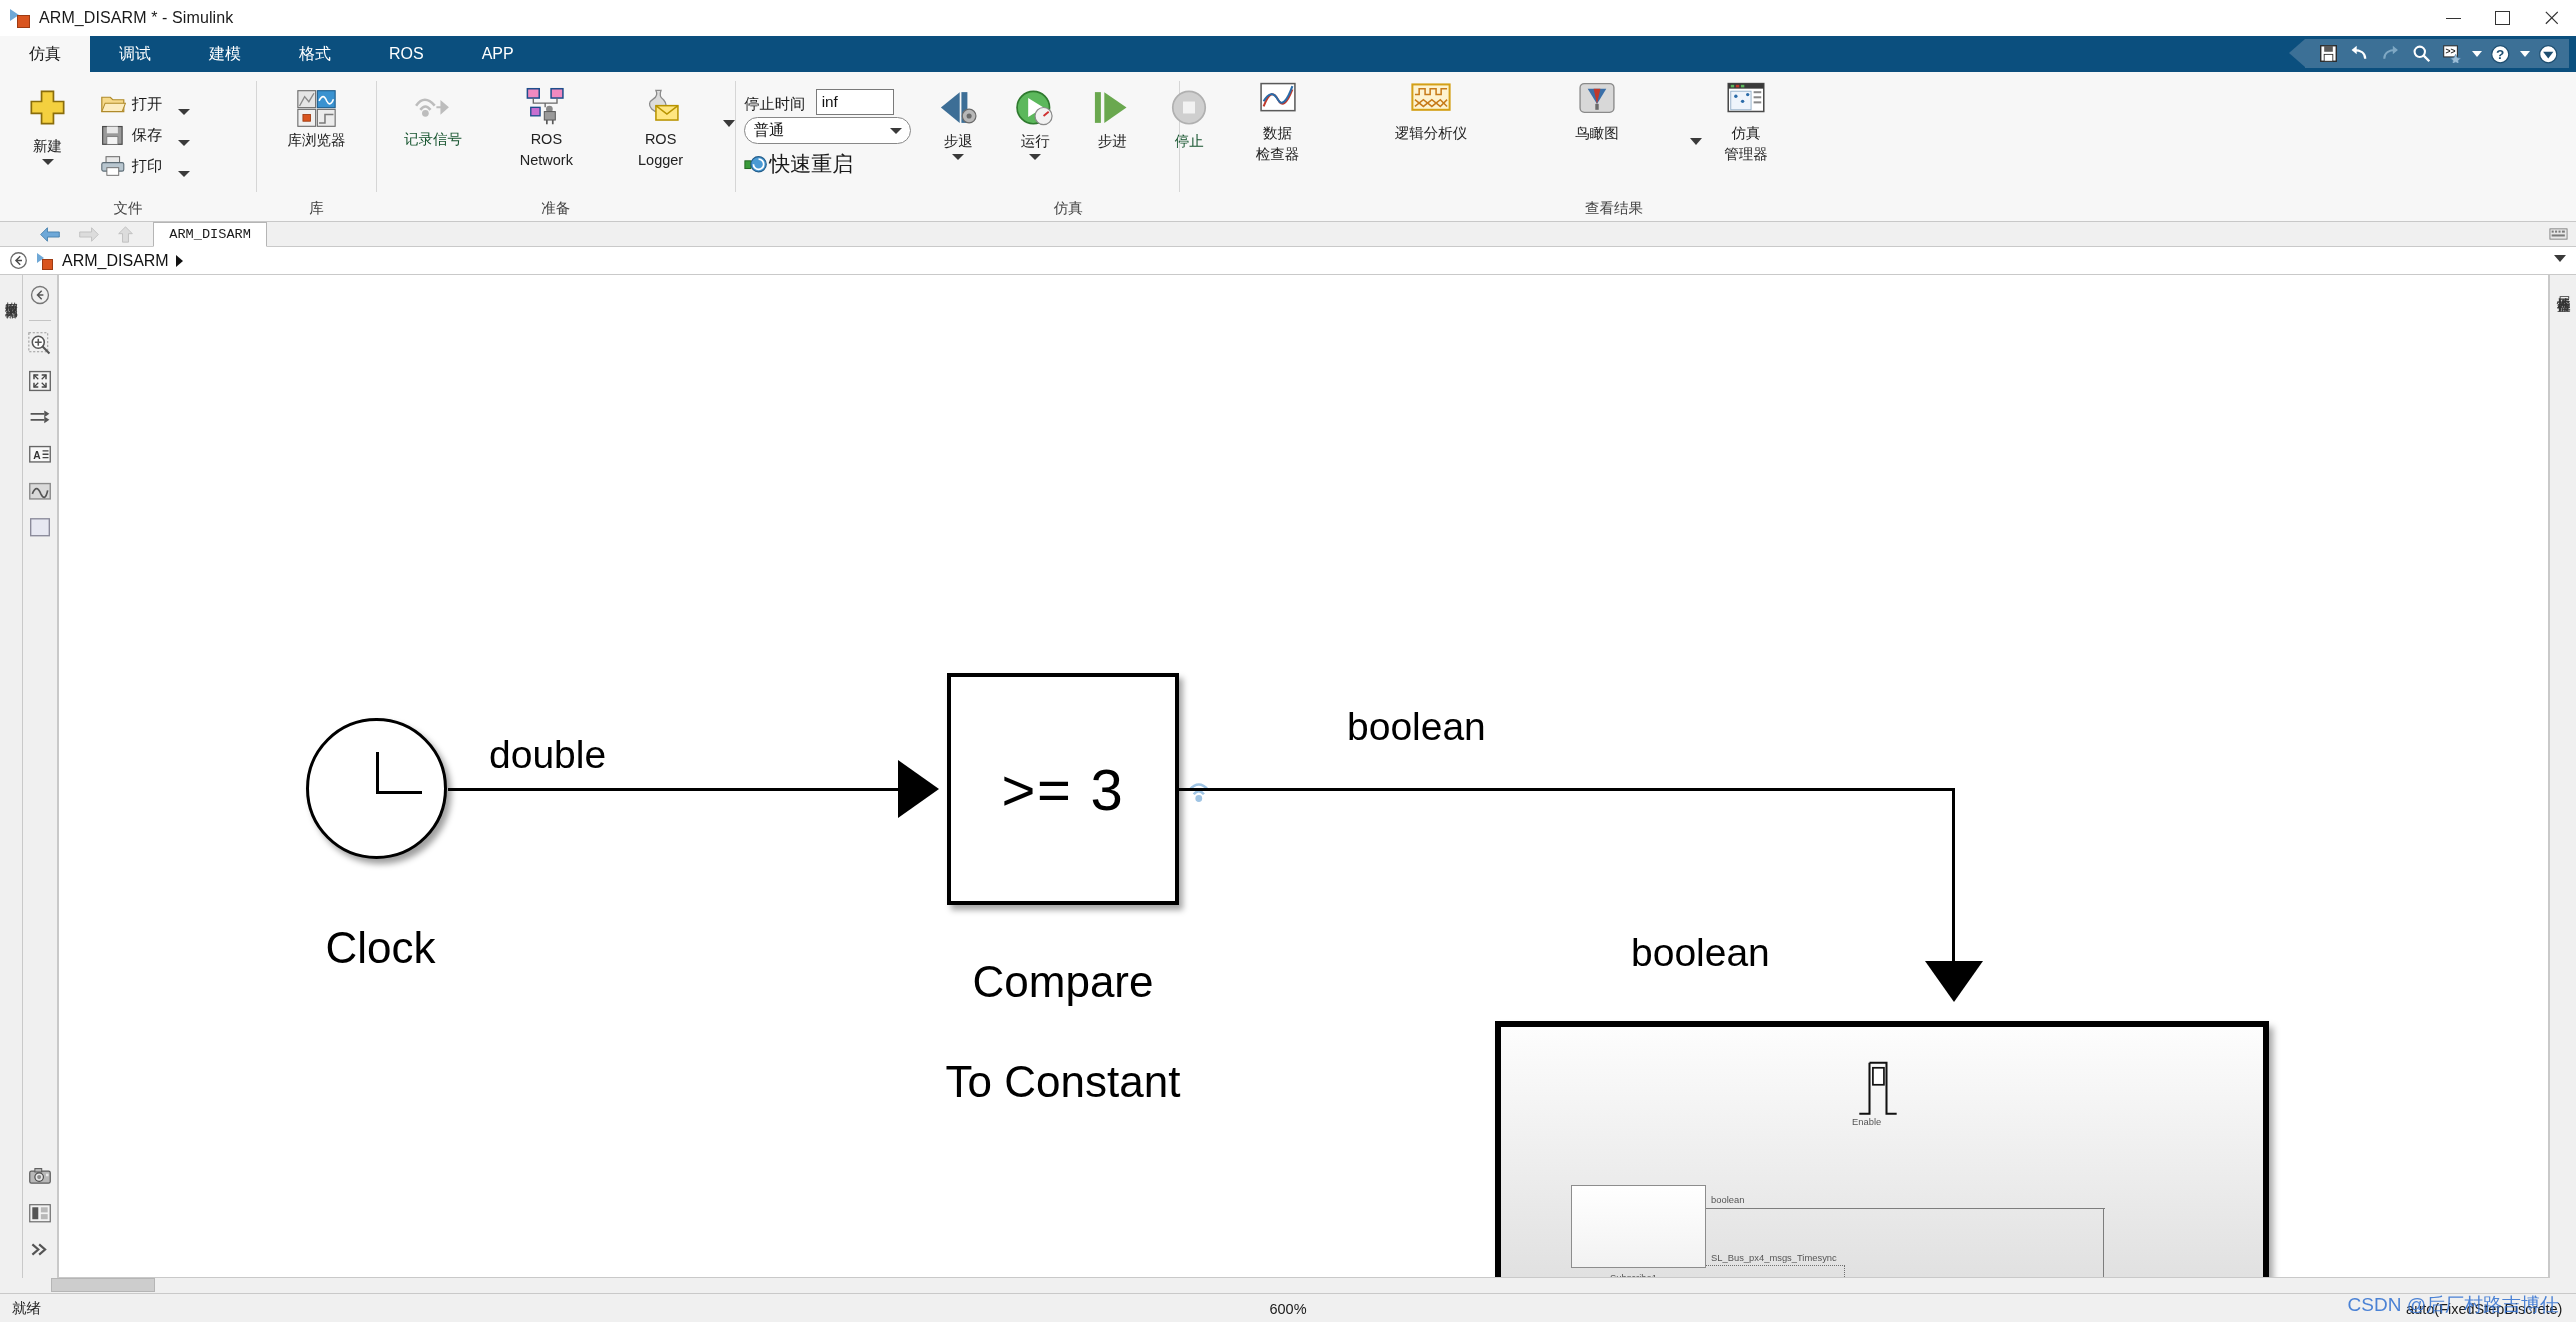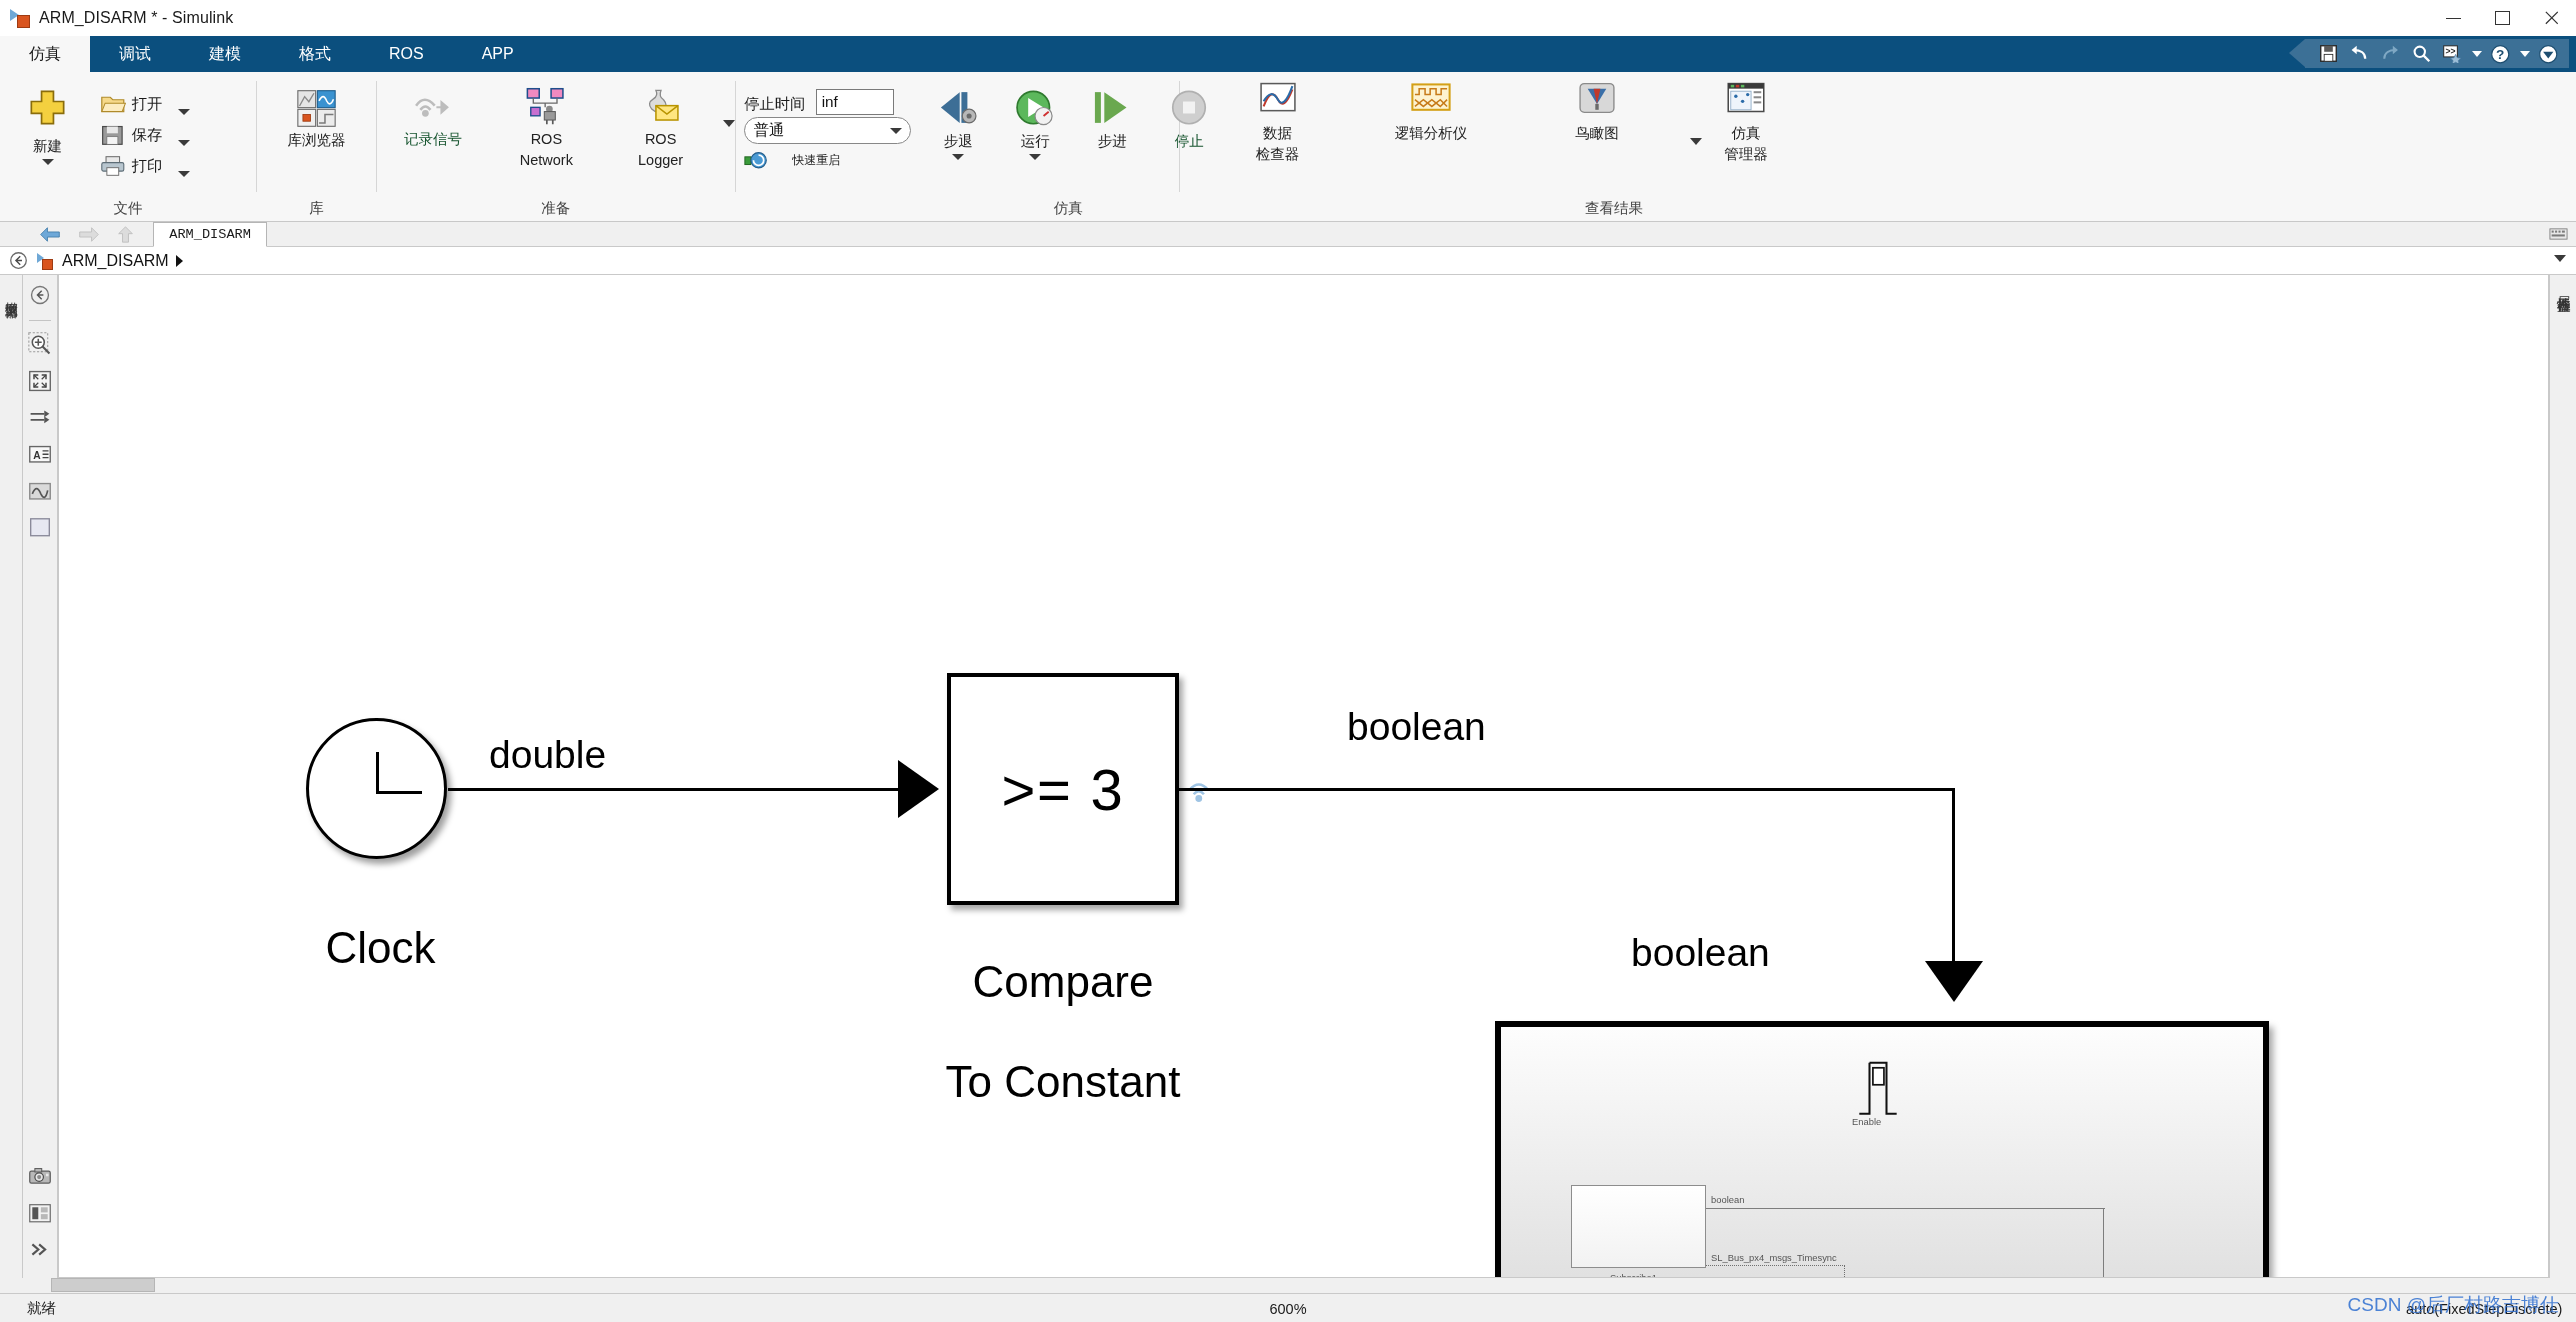--- a/index.html
+++ b/index.html
@@ -54,21 +54,21 @@
   .smallrow .dcaret{width:0;height:0;border-left:6px solid transparent;border-right:6px solid transparent;border-top:6.8px solid #3a3a3a;margin-left:15.3px;}
 
   .simcfg{display:flex;flex-direction:column;justify-content:flex-start;padding:6.8px 8.5px 0 8.5px;}
   .cfgrow{display:flex;align-items:flex-end;height:31px;}
   .cfglabel{font-size:15.3px;color:#1a1a1a;white-space:nowrap;margin-right:10.2px;}
   .cfginput{width:78px;height:25.6px;border:0.9px solid #7a7a7a;background:#fff;font-size:15.3px;padding:0 5.1px;color:#111;box-sizing:border-box;font-family:inherit;}
   .cfgselect{width:167px;height:27px;border:0.9px solid #888;border-radius:13.6px;background:#fff;display:flex;align-items:center;padding:0 8.5px;box-sizing:border-box;margin-top:2.6px;cursor:pointer;}
   .cfgselect .val{font-size:15.3px;color:#111;flex:1;}
   .cfgselect .dcaret{width:0;height:0;border-left:6px solid transparent;border-right:6px solid transparent;border-top:6.8px solid #3a3a3a;}
   .restartrow{display:flex;align-items:center;margin-top:6px;cursor:pointer;}
-  .restartrow .lbl{font-size:12px;color:#1a1a1a;margin-left:24px;}
+  .restartrow .lbl{font-size:21px;color:#1a1a1a;margin-left:1px;}
 
   .ribbon-expand{position:absolute;right:6.8px;top:3.4px;width:22px;height:22px;display:flex;align-items:center;justify-content:center;cursor:pointer;}
   .caret-dark{width:0;height:0;border-left:6.8px solid transparent;border-right:6.8px solid transparent;border-top:7.7px solid #3a3a3a;}
 
   
   .navstrip{height:24px;background:#f0f0f0;display:flex;align-items:center;flex:none;border-bottom:0.9px solid #c9c9c9;}
   .navarrows{display:flex;align-items:center;padding-left:39px;gap:17px;}
   .modeltab{margin-left:19px;height:23px;background:#ffffff;border:0.9px solid #b5b5b5;border-bottom:0.9px solid #ffffff;display:flex;align-items:center;padding:0 15.3px;font-family:"Liberation Mono","DejaVu Sans Mono",monospace;font-size:13.6px;color:#1a1a1a;cursor:pointer;}
   .navstrip-spacer{flex:1;}
   .navstrip-right{width:22px;height:22px;display:flex;align-items:center;justify-content:center;margin-right:6.8px;}
@@ -118,21 +118,21 @@
   
   .armblk{position:absolute;border:6.8px solid #000;background:linear-gradient(#fdfdfd,#d8d8d8);box-shadow:5.1px 6px 6.8px rgba(0,0,0,.35);box-sizing:border-box;}
   .inner{position:absolute;font-size:9.4px;color:#555;white-space:nowrap;font-family:"Liberation Sans","DejaVu Sans",sans-serif;}
   .ibox{position:absolute;border:1.3px solid #8d8d8d;background:linear-gradient(#ffffff,#f2f2f2);box-sizing:border-box;}
   .iwire{position:absolute;background:#7d7d7d;}
   .ibus{position:absolute;border-top:1.7px dotted #6f6f6f;}
   .ibusv{position:absolute;border-left:1.7px dotted #6f6f6f;}
 
   
   .statusbar{height:29px;background:#f0f0f0;display:flex;align-items:center;flex:none;border-top:0.9px solid #c9c9c9;position:relative;}
-  .st-left{font-size:14.5px;color:#1a1a1a;margin-left:27px;}
+  .st-left{font-size:14.5px;color:#1a1a1a;margin-left:12px;}
   .st-zoom{position:absolute;left:50%;transform:translateX(-50%);font-size:14.5px;color:#1a1a1a;}
   .st-right{position:absolute;right:13.6px;font-size:14.5px;color:#1a1a1a;}
   .watermark{position:absolute;right:17px;top:-1.7px;font-size:19px;color:#2f6fd0;opacity:.85;white-space:nowrap;pointer-events:none;}
   .hscroll{height:15.3px;background:#f0f0f0;display:flex;align-items:center;flex:none;}
   .hscroll .thumb{height:12px;background:#cdcdcd;border:0.9px solid #b5b5b5;}
 </style>
 </head>
 <body>
 
 <div class="app">

